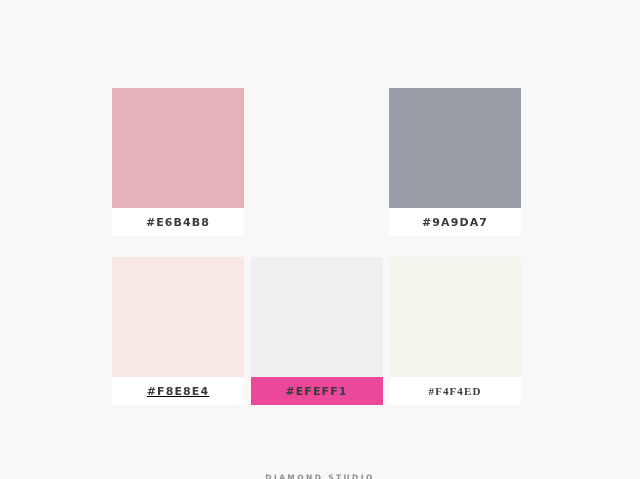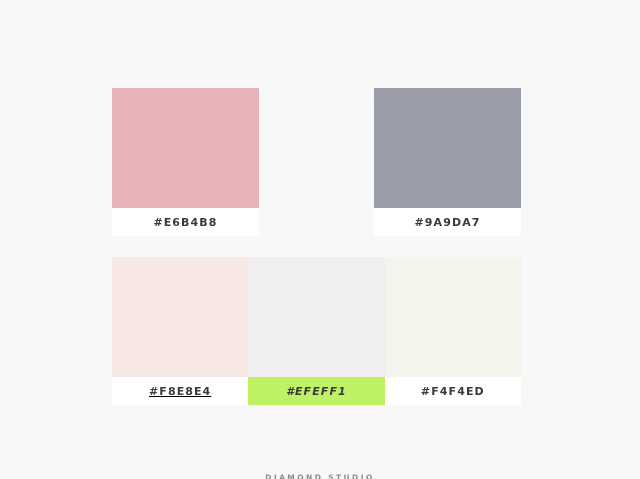--- a/index.html
+++ b/index.html
@@ -23,21 +23,21 @@
   }
 
   .palette-row {
     display: flex;
     justify-content: space-between;
     width: 100%;
   }
   #palette-row-1 { margin-bottom: 21px; }
 
   .swatch-card {
-    width: 147px;
+    width: 132px;
     display: flex;
     flex-direction: column;
     background: #ffffff;
   }
 
   .swatch-color {
     width: 100%;
     height: 120px;
   }
 
@@ -104,29 +104,29 @@
 
     <div class="swatch-card">
       <div class="swatch-color" style="background-color: rgb(248, 232, 228);"></div>
       <div class="swatch-label-bar" style="background-color: rgb(255, 255, 255); text-decoration: underline;">
         <span class="swatch-label" style="color: rgb(58, 58, 58);">#F8E8E4</span>
       </div>
     </div>
 
     <div class="swatch-card">
       <div class="swatch-color" style="background-color: rgb(239, 239, 241);"></div>
-      <div class="swatch-label-bar" style="background-color: #bef264; font-style: italic;">
+      <div class="swatch-label-bar" style="background-color: #ec4899;">
         <span class="swatch-label" style="color: rgb(58, 58, 58);">#EFEFF1</span>
       </div>
     </div>
 
     <div class="swatch-card">
       <div class="swatch-color" style="background-color: rgb(244, 244, 237);"></div>
       <div class="swatch-label-bar" style="background-color: rgb(255, 255, 255);">
-        <span class="swatch-label" style="color: rgb(58, 58, 58);">#F4F4ED</span>
+        <span class="swatch-label" style="color: rgb(58, 58, 58); font-family: Liberation Serif, serif;">#F4F4ED</span>
       </div>
     </div>
 
   </div>
 
 </div>
 
 <div id="footer-watermark">DIAMOND STUDIO</div>
 
 </body></html>

